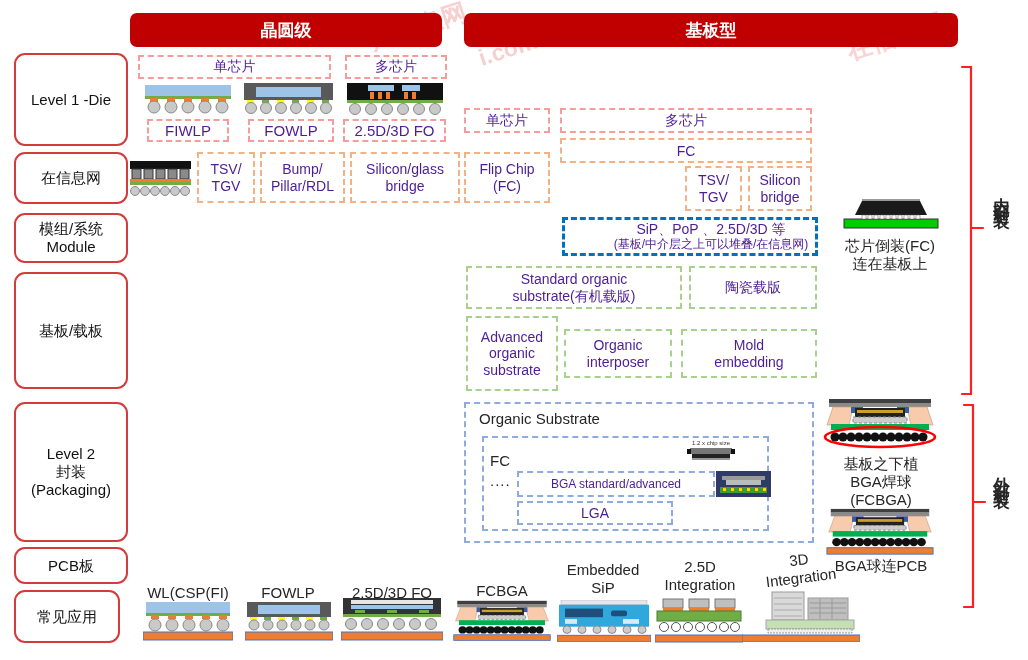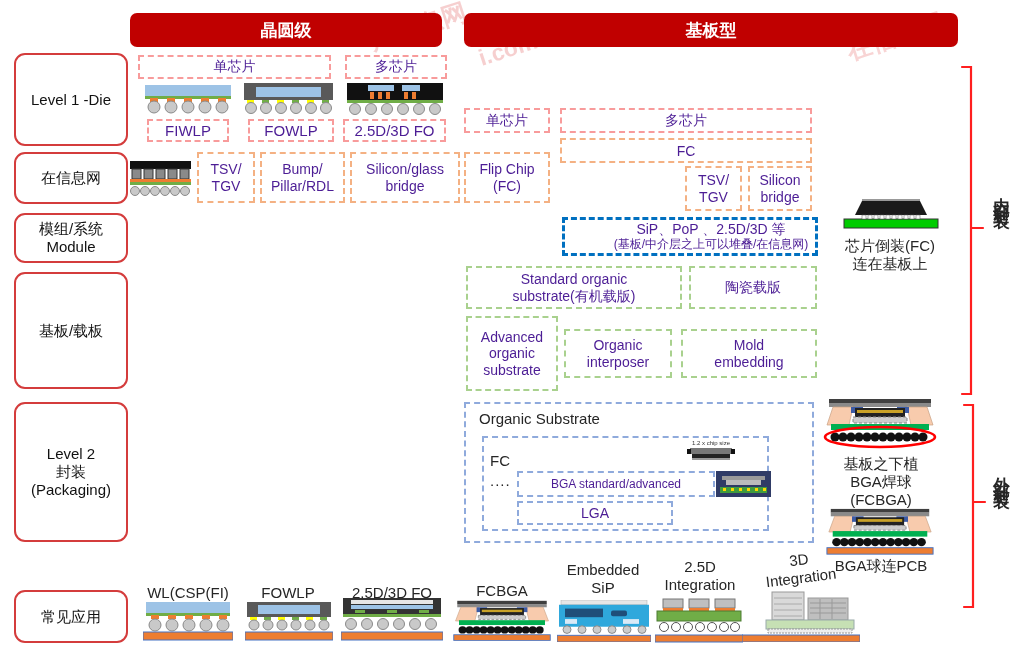--- a/index.html
+++ b/index.html
@@ -38,21 +38,22 @@
   <div class="abs flexc hdr" style="left:464px;top:13px;width:494px;height:34px;">基板型</div>
 
   <div class="abs flexc pre red-rbox" style="left:14px;top:53px;width:114px;height:93px;">Level 1 -Die</div>
   <div class="abs flexc pre red-rbox" style="left:14px;top:152px;width:114px;height:52px;">在信息网</div>
   <div class="abs flexc pre red-rbox" style="left:14px;top:272px;width:114px;height:117px;">基板/载板</div>
   <div class="abs flexc pre red-rbox" style="left:14px;top:213px;width:114px;height:50px;">模组/系统
 Module</div>
   <div class="abs flexc pre red-rbox" style="left:14px;top:402px;width:114px;height:140px;">Level 2
 封装
 (Packaging)</div>
-  <div class="abs flexc pre red-rbox" style="left:14px;top:590px;width:114px;height:53px;">常见应用</div>
+  <div class="abs flexc pre red-rbox" style="left:14px;top:547px;width:114px;height:37px;">PCB板</div>
+  <div class="abs flexc pre red-rbox" style="left:14px;top:590px;width:106px;height:53px;">常见应用</div>
 
   <div class="abs flexc dash pink" style="left:138px;top:55px;width:193px;height:24px;font-size:14px;">单芯片</div>
   <div class="abs flexc dash pink" style="left:345px;top:55px;width:102px;height:24px;font-size:14px;">多芯片</div>
 
   <div class="abs" style="left:144px;top:85px;width:88px;height:29px;">
     <svg width="88" height="29" viewBox="0 0 88 29">
       <rect x="1" y="0" width="86" height="12" fill="#9DC3E6"></rect>
       <rect x="1" y="11" width="86" height="3" fill="#70AD47"></rect>
       <rect x="6" y="13" width="8" height="4" fill="#ED7D31"></rect>
         <rect x="23" y="13" width="8" height="4" fill="#ED7D31"></rect>

